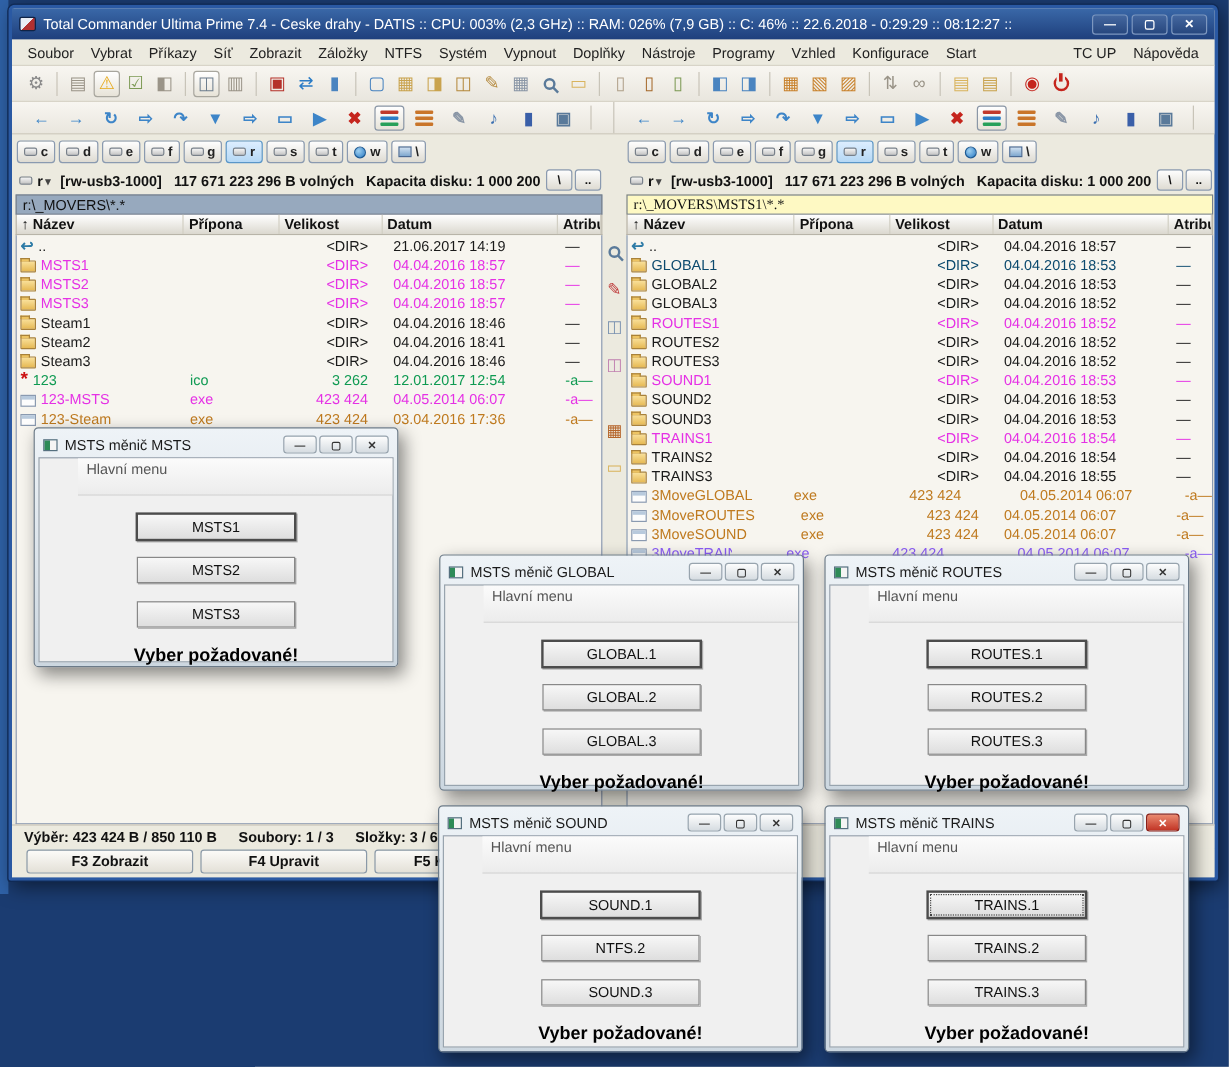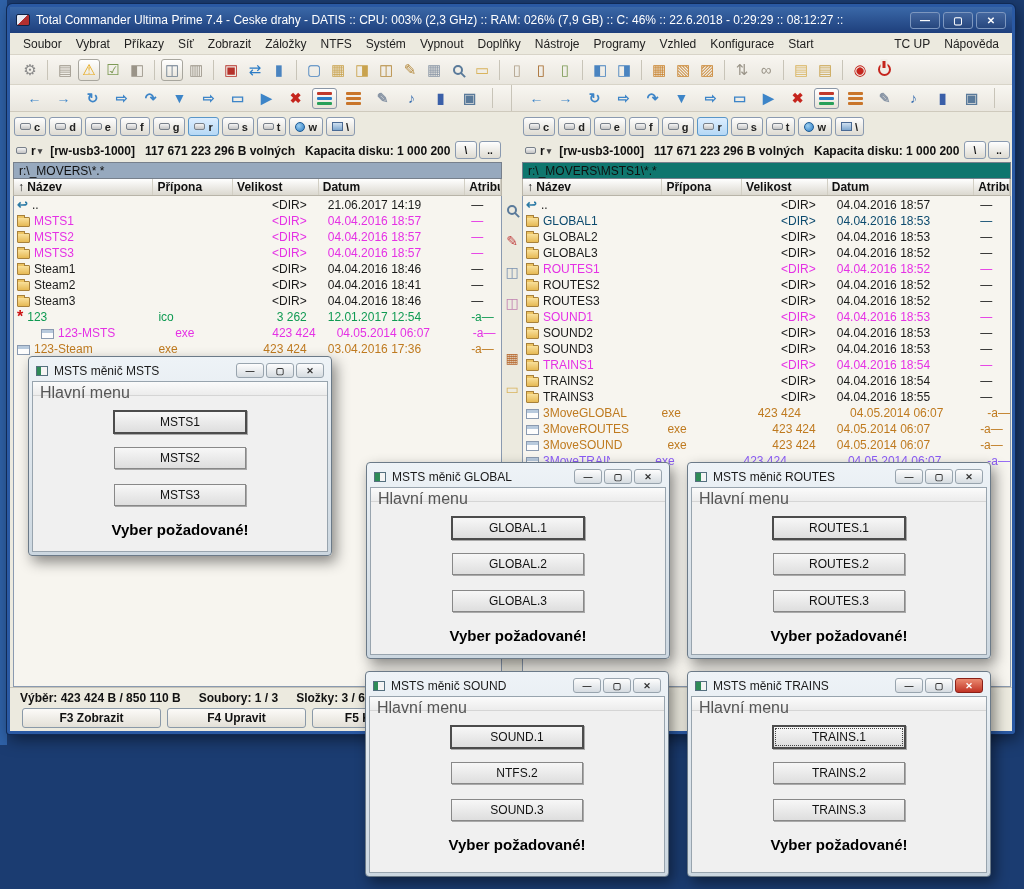--- a/index.html
+++ b/index.html
@@ -78,21 +78,21 @@
   .di-g { margin-right:4px; } .di-l { margin-right:2px; }
   .di-dd { font-size:9px; color:#444; margin-right:8px; }
   .di-t { margin-right:10px; }
   .di-btns { position:absolute; right:1px; top:2px; display:flex; gap:2px; background:#eceadf; padding-left:2px;}
   .di-btn { width:22px; height:18px; border:1px solid #8a9ab0; border-radius:3px;
     background:linear-gradient(#fefefe,#dedbd2); font-size:10px; font-weight:bold;
     display:flex; align-items:center; justify-content:center;}
 
   .pathbar { height:17px; background:#97a9be; border:1px solid #77808c; color:#101010;
     font-size:12px; display:flex; align-items:center; padding:0 5px; }
-  .panel.right .pathbar { background:#0f766e; }
+  .panel.right .pathbar { background:#fef9c3;font-family:Liberation Serif, serif; }
 
   .cols { height:17px; display:flex; font-size:12px; font-weight:bold; color:#111;
     background:linear-gradient(#ffffff,#dbd8cf); border:1px solid #b8b4a8; border-top:none;}
   .col { padding:1px 4px; border-right:1px solid #d2cfc4; white-space:nowrap; overflow:hidden;}
 
   .filelist { flex:1; background:#f7f5ef; border:1px solid #8a9ab0; border-top:none; overflow:hidden;
     font-size:12px; padding-top:1px;}
   .frow { height:16px; display:flex; align-items:center; white-space:nowrap; }
   .c-name { width:140px; display:flex; align-items:center; gap:4px; padding-left:3px; overflow:hidden;}
   .c-ext  { width:80px;  padding-left:5px; }
@@ -130,22 +130,22 @@
     background:linear-gradient(90deg,#2e8b57 45%, #f4f4f4 45%); flex:0 0 auto;}
   .dlg-ctrls { margin-left:auto; display:flex; gap:2px; }
   .dlg-cbtn { width:28px; height:15px; border:1px solid #98a4ae; border-radius:3px;
     background:linear-gradient(#fdfdfd,#d6dce1); color:#333; font-size:9px; font-weight:bold;
     display:flex; align-items:center; justify-content:center;}
   .dialog.active .dlg-cbtn.close { background:linear-gradient(#ea8a70,#c13425); color:#fff; border-color:#8a2018;}
   .dlg-inner { background:#f0f0f0; border:1px solid #98a4ae; display:flex; flex-direction:column; }
   .dlg-msts .dlg-inner { height:171px; }
   .dlg-global .dlg-inner, .dlg-routes .dlg-inner { height:168px; }
   .dlg-sound .dlg-inner, .dlg-trains .dlg-inner { height:177px; }
-  .dlg-menu { height:14px; background:linear-gradient(#fbfbfb,#ececec); border-bottom:1px solid #d5d5d5;
-    font-size:16px; color:#555; padding:2px 7px; flex:0 0 auto;}
+  .dlg-menu { height:31px; background:linear-gradient(#fbfbfb,#ececec); border-bottom:1px solid #d5d5d5;
+    font-size:12px; color:#555; padding:2px 7px; flex:0 0 auto;margin-left:32px;}
   .dlg-body { flex:1; display:flex; flex-direction:column; align-items:center; padding-top:14px; }
   .dlg-btn { width:132px; height:22px; margin-bottom:15px; border:1px solid #888;
     background:linear-gradient(#f7f7f7,#dedede); box-shadow:1px 1px 0 #a9a9a9;
     font-size:12px; color:#111; display:flex; align-items:center; justify-content:center;}
   .dlg-btn.default { border:2px solid #4c4c4c; width:134px; height:24px; margin-bottom:13px;}
   .dlg-btn.focus { outline:1px dotted #444; outline-offset:-4px; }
   .dlg-footer { font-size:15px; font-weight:bold; color:#000; }
 </style>
 </head>
 <body>
@@ -439,21 +439,21 @@
           <div class="frow" style="color: rgb(15, 154, 82);">
             <div class="c-name">
               <span class="fi-ico">*</span>
               <span>123</span>
             </div>
             <div class="c-ext">ico</div>
             <div class="c-size">3 262</div>
             <div class="c-date">12.01.2017 12:54</div>
             <div class="c-attr">-a—</div>
           </div>
-          <div class="frow" style="color: rgb(229, 49, 229); padding-left: 24px;">
+          <div class="frow" style="color: rgb(229, 49, 229);">
             <div class="c-name">
               <span class="fi-exe"></span>
               <span>123-MSTS</span>
             </div>
             <div class="c-ext">exe</div>
             <div class="c-size">423 424</div>
             <div class="c-date">04.05.2014 06:07</div>
             <div class="c-attr">-a—</div>
           </div>
           <div class="frow" style="color: rgb(191, 122, 31);">

